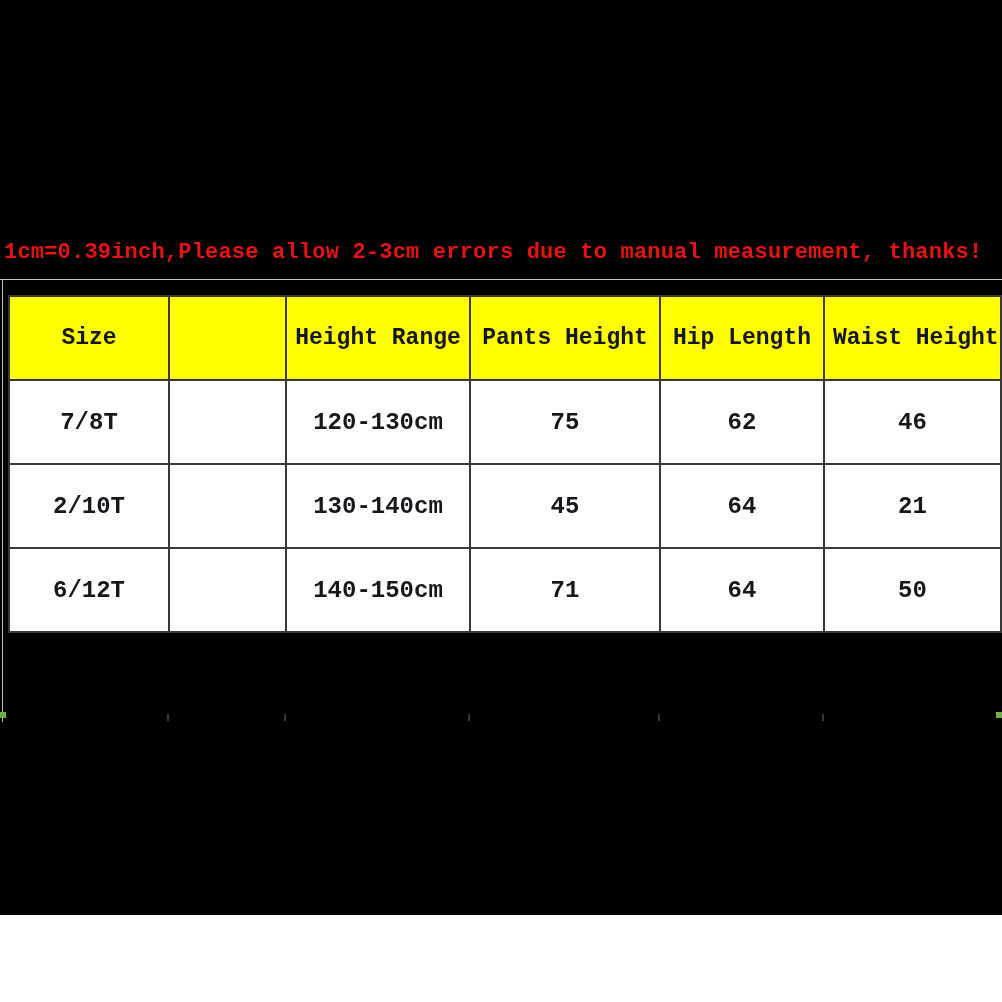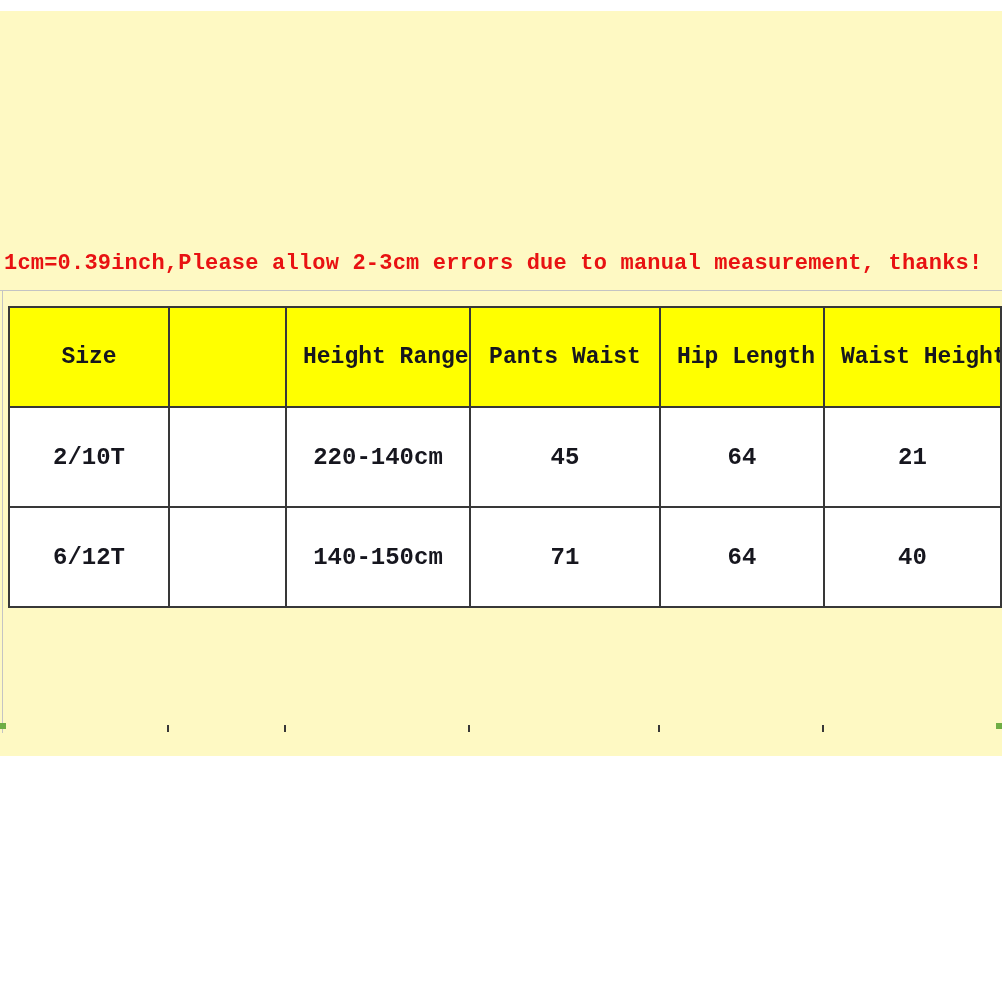--- a/index.html
+++ b/index.html
@@ -3,25 +3,24 @@
 <meta charset="utf-8">
 <style>
   html, body {
     margin: 0;
     padding: 0;
     background: #ffffff;
   }
   .canvas {
     position: relative;
     width: 1002px;
-    height: 745px;
-    background: #fef9c3;
+    height: 915px;
+    background: #000000;
     overflow: hidden;
     font-family: "Liberation Mono", "DejaVu Sans Mono", monospace;
-    margin-top: 11px;
   }
   .note {
     position: absolute;
     left: 4px;
     top: 240px;
     width: 996px;
     font-size: 22px;
     font-weight: bold;
     letter-spacing: 0.2px;
     color: #e81212;
@@ -51,21 +50,21 @@
     table-layout: fixed;
     width: 992px;
   }
   table.size-table th,
   table.size-table td {
     border: 2px solid #383838;
     height: 66px;
     text-align: center;
     vertical-align: middle;
     color: #16161e;
-    padding: 16px;
+    padding: 8px;
     overflow: hidden;
     white-space: nowrap;
   }
   table.size-table th {
     background: #ffff00;
     font-size: 23px;
     font-weight: bold;
   }
   table.size-table td {
     background: #ffffff;
@@ -105,41 +104,49 @@
       <col style="width:184px">
       <col style="width:190px">
       <col style="width:164px">
       <col style="width:177px">
     </colgroup>
     <thead>
       <tr>
         <th>Size</th>
         <th></th>
         <th>Height Range</th>
-        <th>Pants Waist</th>
+        <th>Pants Height</th>
         <th>Hip Length</th>
         <th>Waist Height</th>
       </tr>
     </thead>
     <tbody>
       <tr>
+        <td>7/8T</td>
+        <td></td>
+        <td>120-130cm</td>
+        <td>75</td>
+        <td>62</td>
+        <td>46</td>
+      </tr>
+      <tr>
         <td>2/10T</td>
         <td></td>
-        <td>220-140cm</td>
+        <td>130-140cm</td>
         <td>45</td>
         <td>64</td>
         <td>21</td>
       </tr>
       <tr>
         <td>6/12T</td>
         <td></td>
         <td>140-150cm</td>
         <td>71</td>
         <td>64</td>
-        <td>40</td>
+        <td>50</td>
       </tr>
     </tbody>
   </table>
 
   <div class="stub" style="left:167px"></div>
   <div class="stub" style="left:284px"></div>
   <div class="stub" style="left:468px"></div>
   <div class="stub" style="left:658px"></div>
   <div class="stub" style="left:822px"></div>
 

